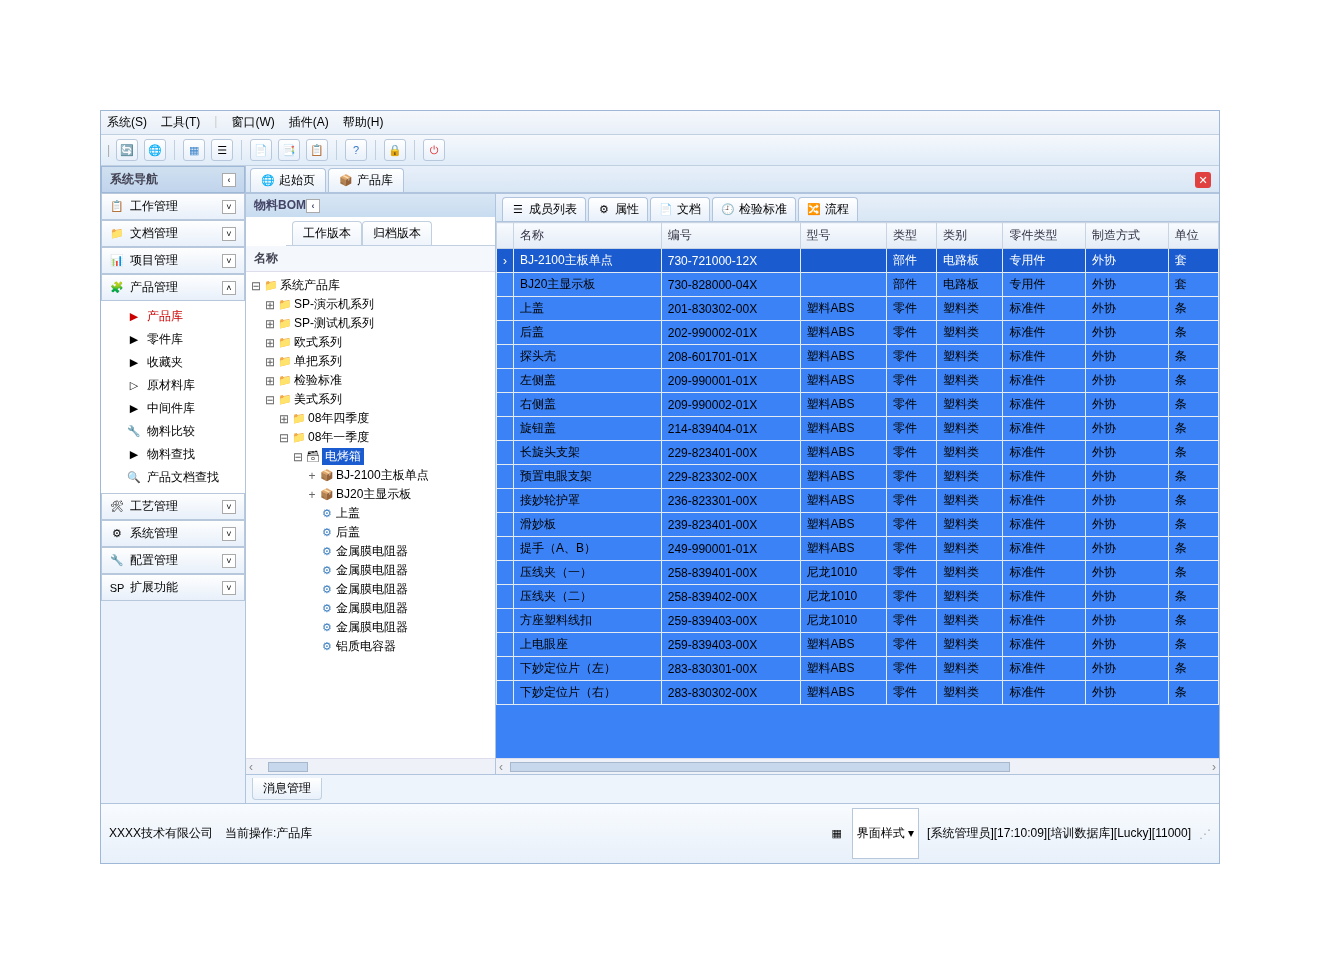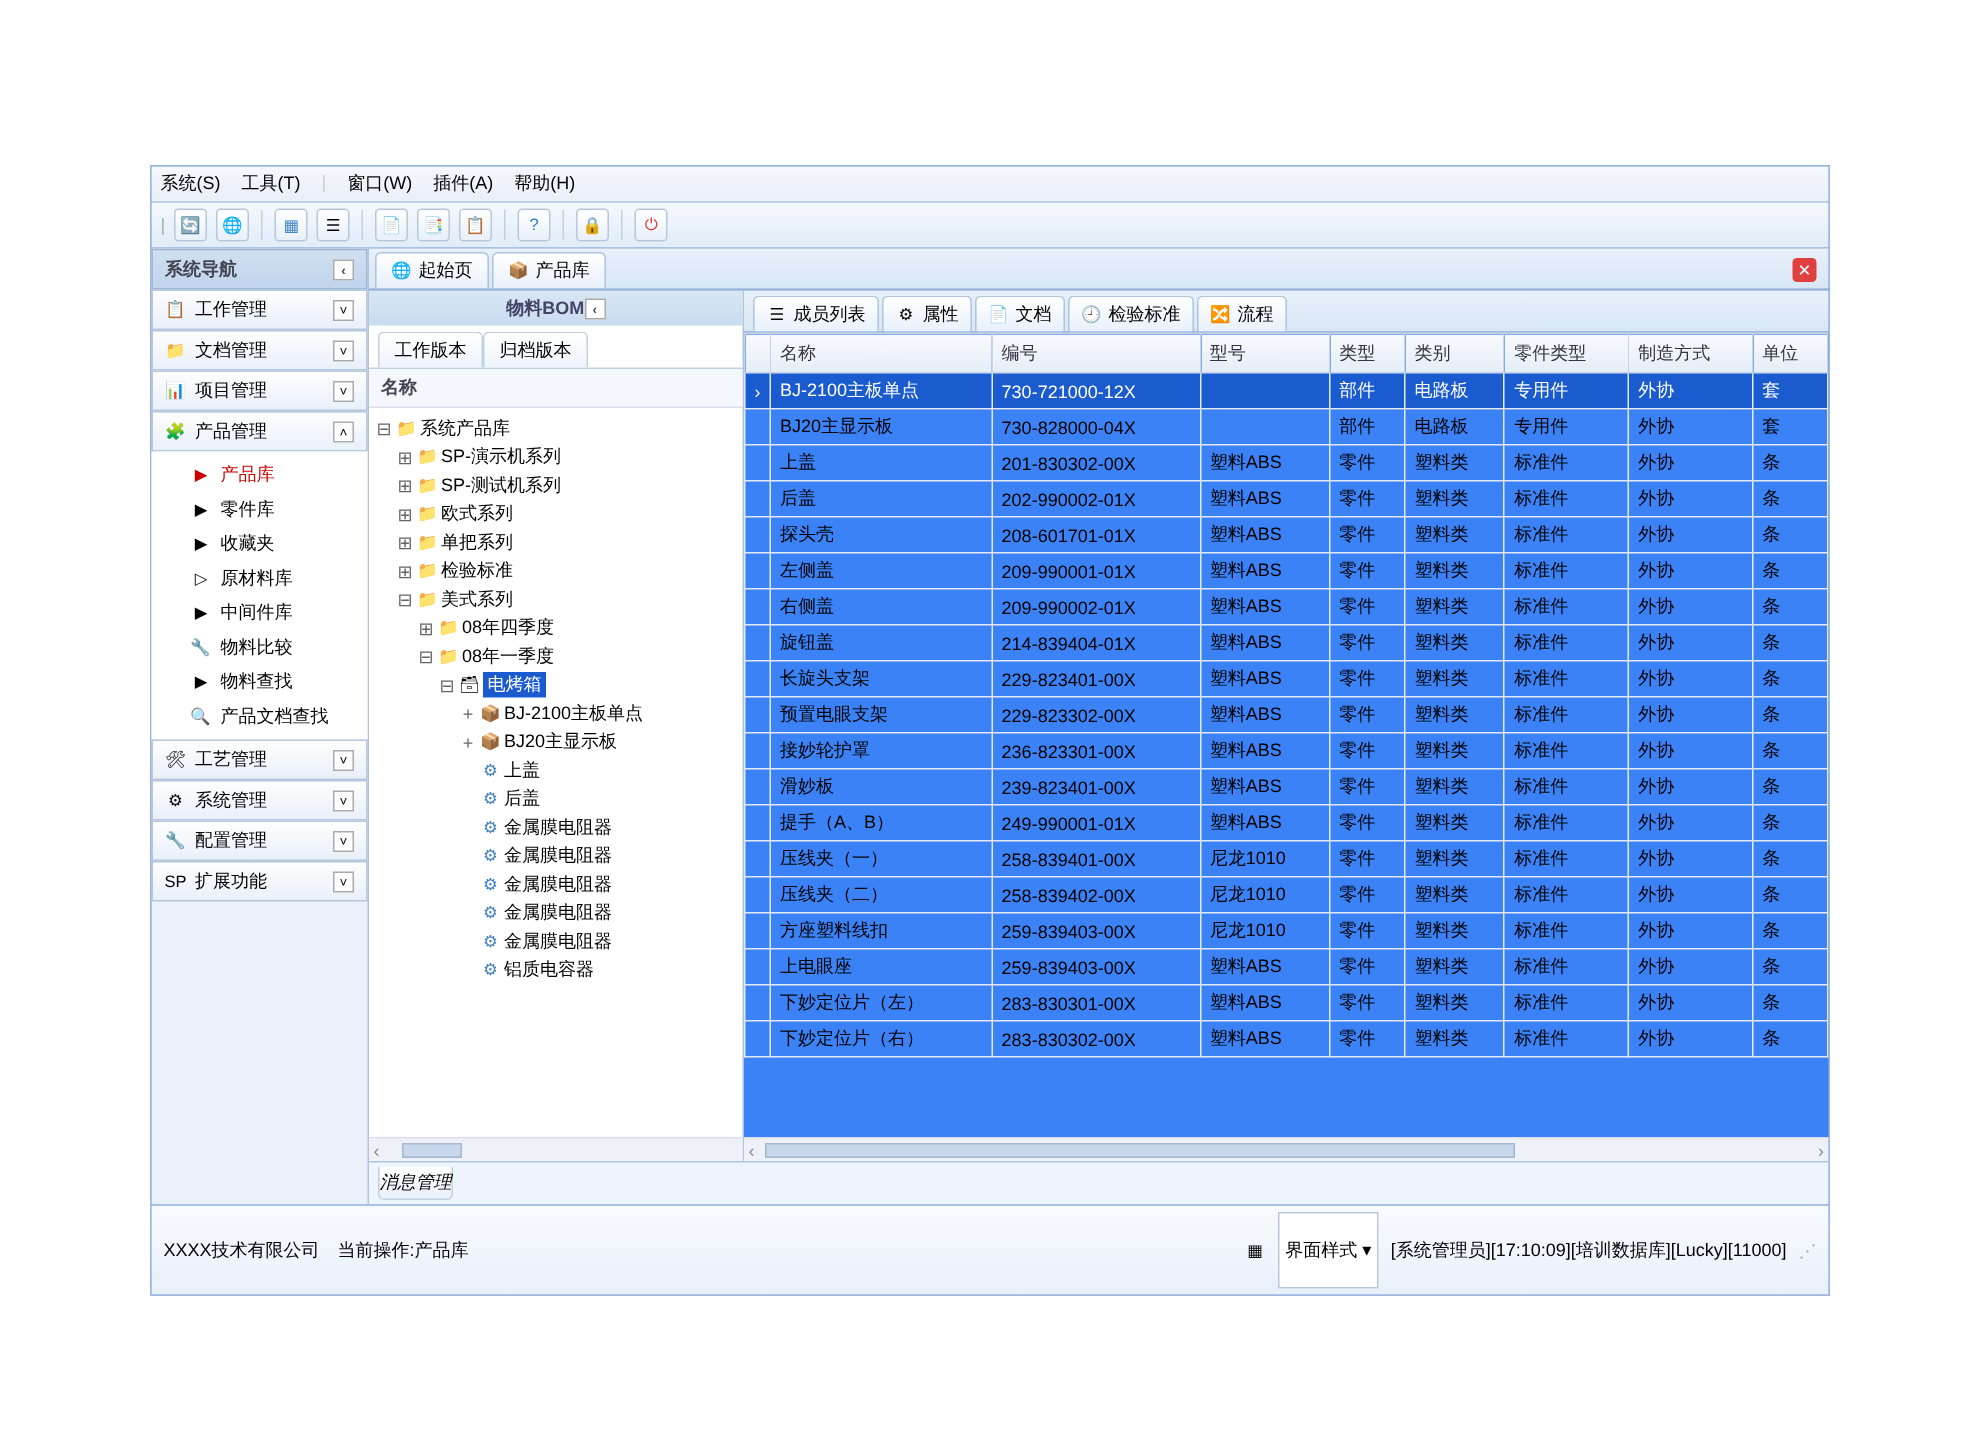--- a/index.html
+++ b/index.html
@@ -19,22 +19,22 @@
 .sb-sub { padding: 4px 0 4px 22px; background: #fff; }
 .sb-item { padding: 3px 4px; cursor: pointer; display: flex; align-items: center; gap: 6px; }
 .sb-item.active { color: #c00; }
 .ico { width: 14px; height: 14px; display: inline-flex; align-items: center; justify-content: center; font-size: 11px; }
 .content { flex: 1; display: flex; flex-direction: column; min-width: 0; }
 .tabs-top { background: linear-gradient(#e8f0fa,#d8e6f4); border-bottom: 1px solid #b0c4de; padding: 2px 4px 0; display: flex; gap: 2px; align-items: flex-end; position: relative; }
 .tab { background: linear-gradient(#fff,#e8f0fa); border: 1px solid #b0c4de; border-bottom: none; border-radius: 4px 4px 0 0; padding: 3px 10px; display: flex; align-items: center; gap: 4px; }
 .close-x { margin-left: auto; margin-right: 4px; color: #fff; background: #e04040; border-radius: 3px; width: 16px; height: 16px; display: flex; align-items: center; justify-content: center; font-size: 11px; align-self: center; }
 .workspace { flex: 1; display: flex; min-height: 0; border-top: 1px solid #b0c4de; }
 .tree-pane { width: 250px; border-right: 1px solid #b0c4de; display: flex; flex-direction: column; background: #fff; }
-.tree-title { background: linear-gradient(#d8e6f4,#c8dcf0); padding: 3px 8px; color: #446; font-weight: bold; display: flex; justify-content: center; align-items: center; }
-.tree-tabs { display: flex; padding: 4px 6px 0; gap: 0; border-bottom: 1px solid #c0d0e0; }
+.tree-title { background: linear-gradient(#d8e6f4,#c8dcf0); padding: 3px 8px; color: #446; font-weight: bold; display: flex; justify-content: flex-start; align-items: center; }
+.tree-tabs { display: flex; padding: 4px 6px 0; gap: 0; border-bottom: 1px solid #c0d0e0; margin-left: 40px; }
 .tree-tab { border: 1px solid #c0d0e0; border-bottom: none; border-radius: 4px 4px 0 0; padding: 3px 10px; background: linear-gradient(#fff,#eef4fb); }
 .tree-head { padding: 4px 8px; background: #f4f8fc; border-bottom: 1px solid #dde; font-weight: bold; color: #445; }
 .tree-body { flex: 1; overflow: auto; padding: 4px 4px; min-height: 0; }
 .tree-body::-webkit-scrollbar { width: 14px; height: 14px; }
 .tree-body::-webkit-scrollbar-thumb { background: #c8d8ec; border: 1px solid #a8b8cc; }
 .tnode { white-space: nowrap; padding: 1px 0; display: flex; align-items: center; gap: 2px; }
 .tnode .exp { width: 12px; text-align: center; color: #666; }
 .tnode.sel .lbl { background: #1a5bd0; color: #fff; padding: 0 3px; }
 .folder-ico { color: #e0a020; }
 .node-ico { color: #4080c0; }
@@ -42,21 +42,21 @@
 .grid-pane { flex: 1; display: flex; flex-direction: column; min-width: 0; }
 .grid-tabs { background: linear-gradient(#e8f0fa,#d8e6f4); padding: 3px 6px 0; display: flex; gap: 2px; border-bottom: 1px solid #b0c4de; }
 .gtab { border: 1px solid #b0c4de; border-bottom: none; border-radius: 4px 4px 0 0; padding: 3px 8px; background: linear-gradient(#fff,#e8f0fa); display: flex; align-items: center; gap: 4px; }
 .grid-wrap { flex: 1; overflow: auto; }
 table.grid { border-collapse: collapse; width: 100%; }
 table.grid th { background: linear-gradient(#f8fbfe,#e4ecf6); border: 1px solid #c8d4e4; padding: 4px 6px; text-align: left; font-weight: normal; color: #334; position: sticky; top: 0; }
 table.grid td { border: 1px solid #e4eaf2; padding: 3px 6px; white-space: nowrap; }
 table.grid tr.sel td { background: #1a5bd0; color: #fff; }
 .rowmark { width: 14px; text-align: center; color: #666; }
 .bottom-tab { border-top: 1px solid #b0c4de; padding: 3px 6px; background: #eef4fb; }
-.btab { display: inline-block; border: 1px solid #c0d0e0; border-top: none; border-radius: 0 0 4px 4px; padding: 2px 0; background: linear-gradient(#fff,#e8f0fa); font-style: italic; }
+.btab { display: inline-block; border: 1px solid #c0d0e0; border-top: none; border-radius: 0 0 4px 4px; padding: 2px 10px; background: linear-gradient(#fff,#e8f0fa); }
 .statusbar { border-top: 1px solid #b0c4de; background: linear-gradient(#f8fbfe,#e8f0fa); padding: 4px 8px; display: flex; align-items: center; gap: 12px; }
 .statusbar .right { margin-left: auto; display: flex; gap: 8px; align-items: center; }
 .drop { border: 1px solid #b8c8dc; background: #fff; padding: 16px 4px; }
 .hscroll { height: 16px; background: #eef2f8; border-top: 1px solid #dde; display: flex; align-items: center; }
 .hscroll .thumb { height: 10px; width: 40px; background: #c8d8ec; border: 1px solid #a8b8cc; margin-left: 12px; }
 </style>
 </head>
 <body>
 
 <div class="app">

